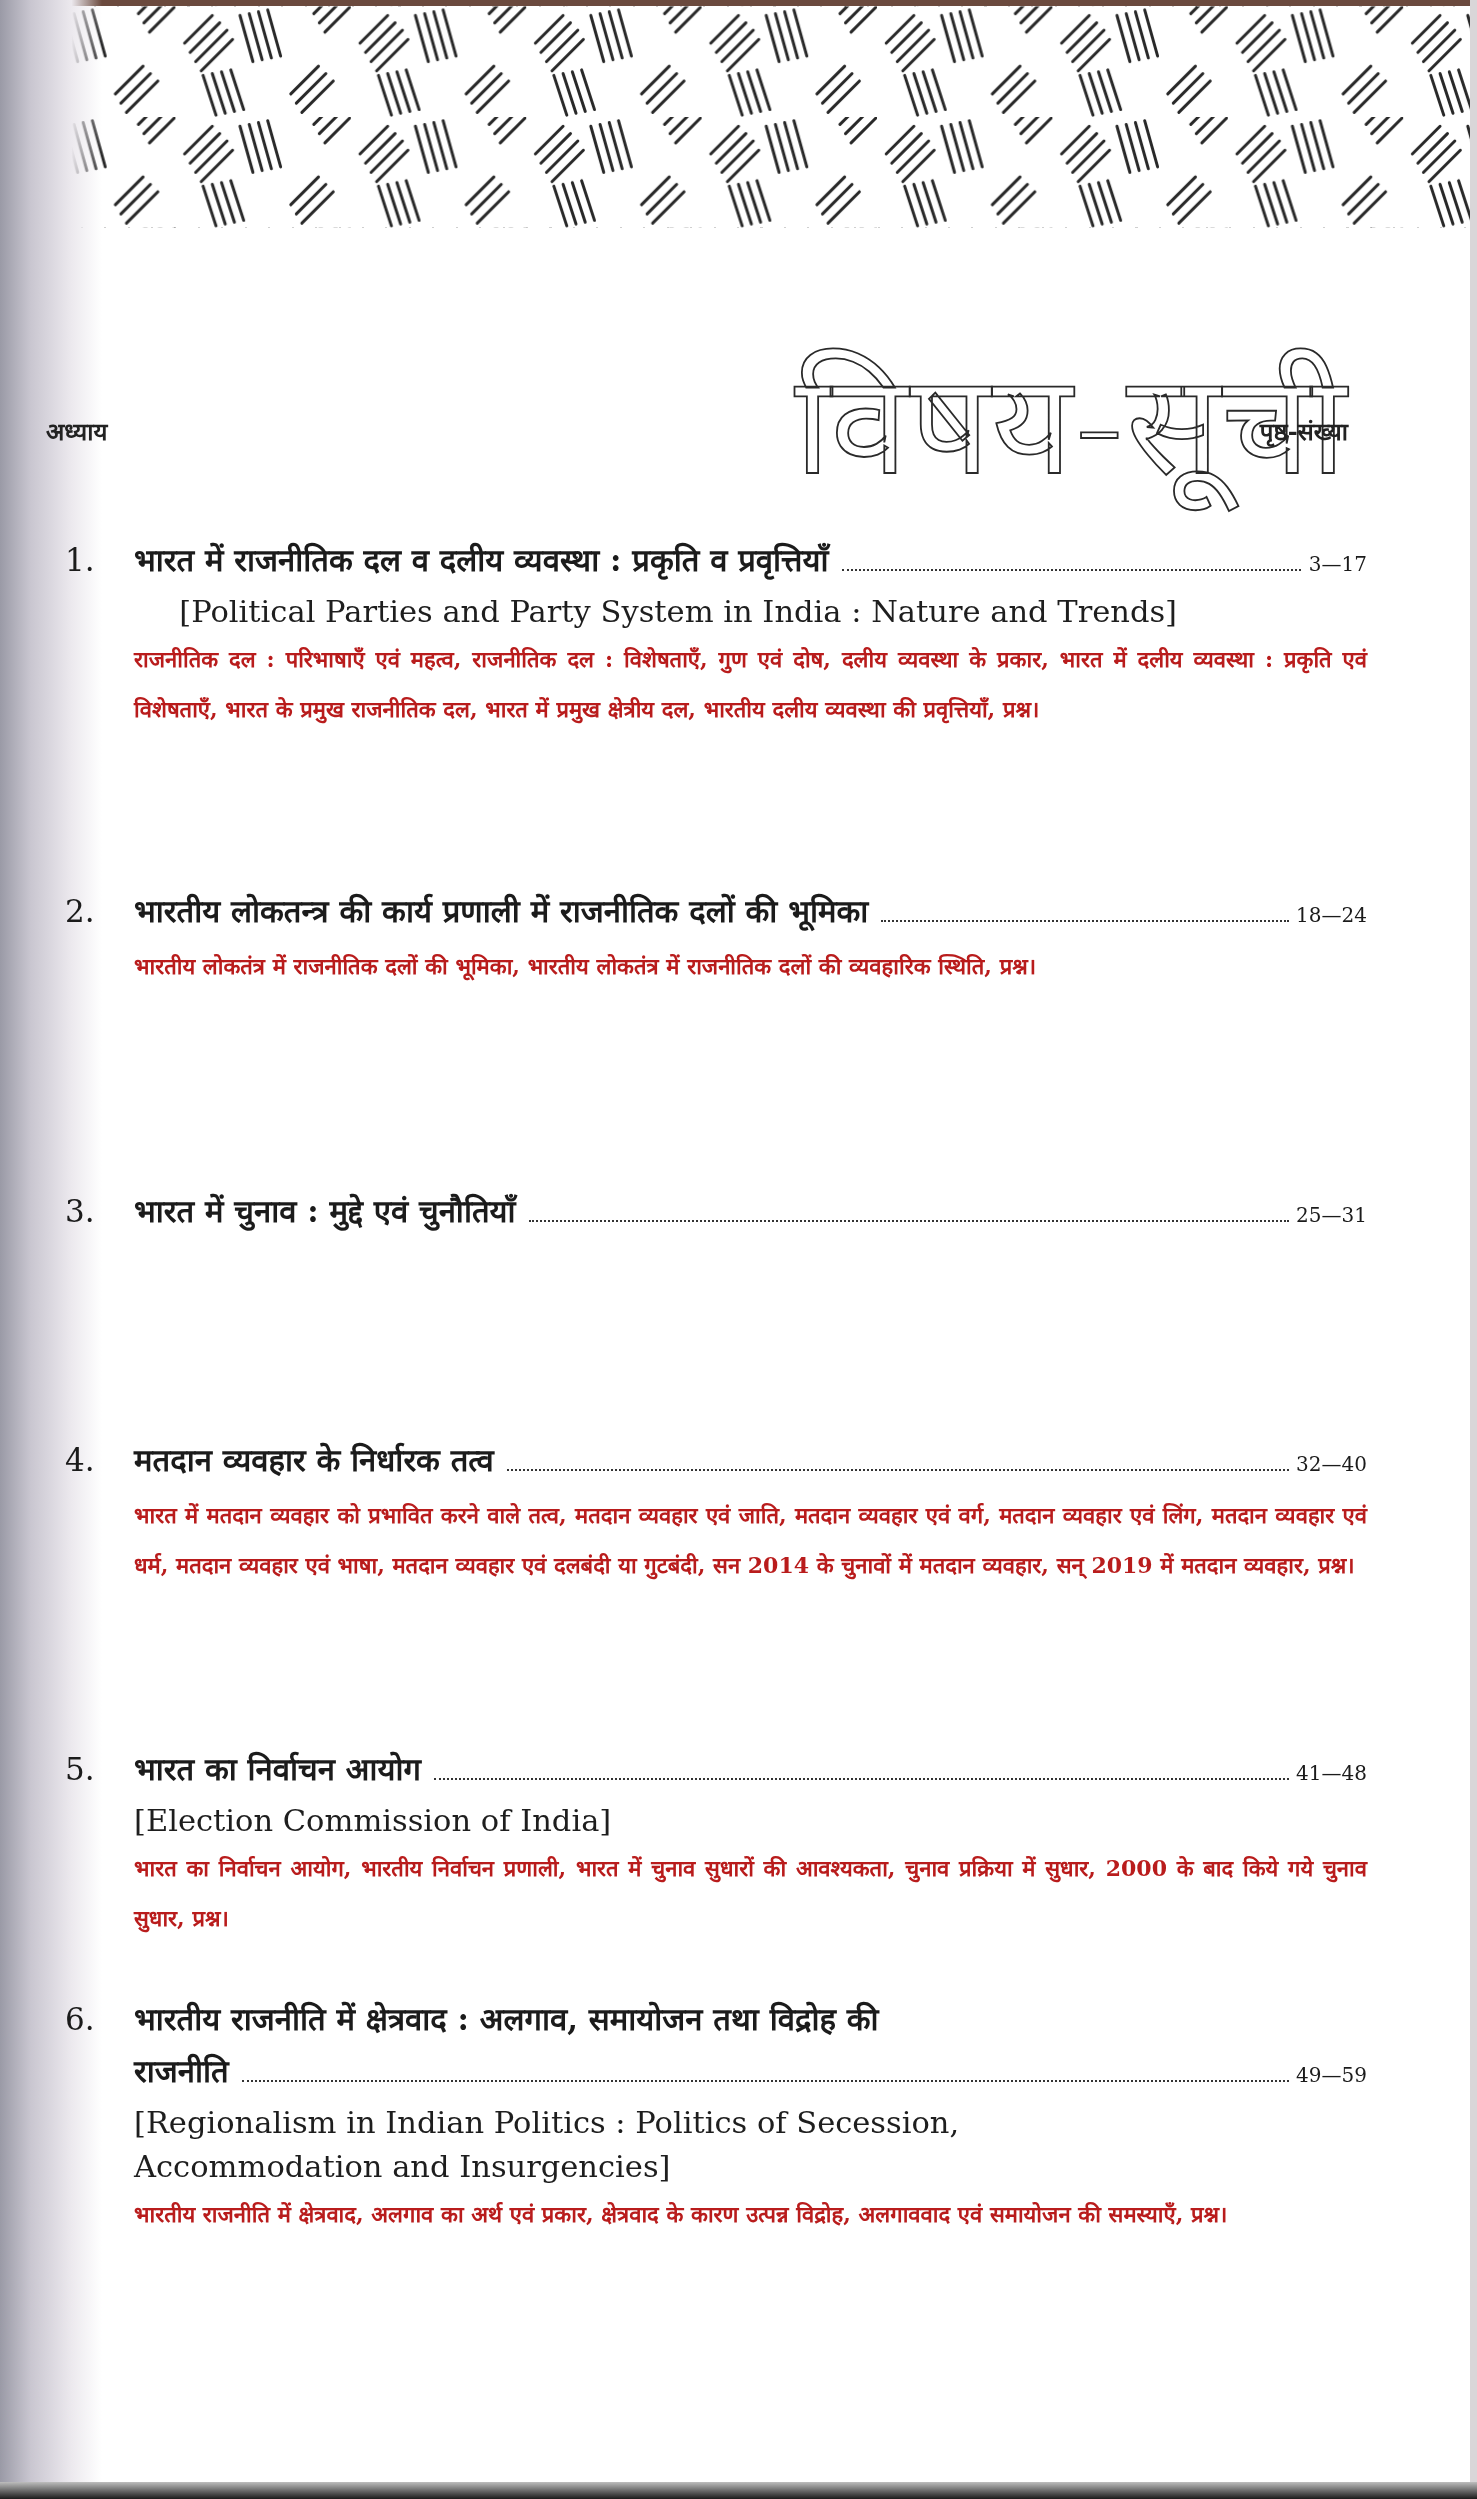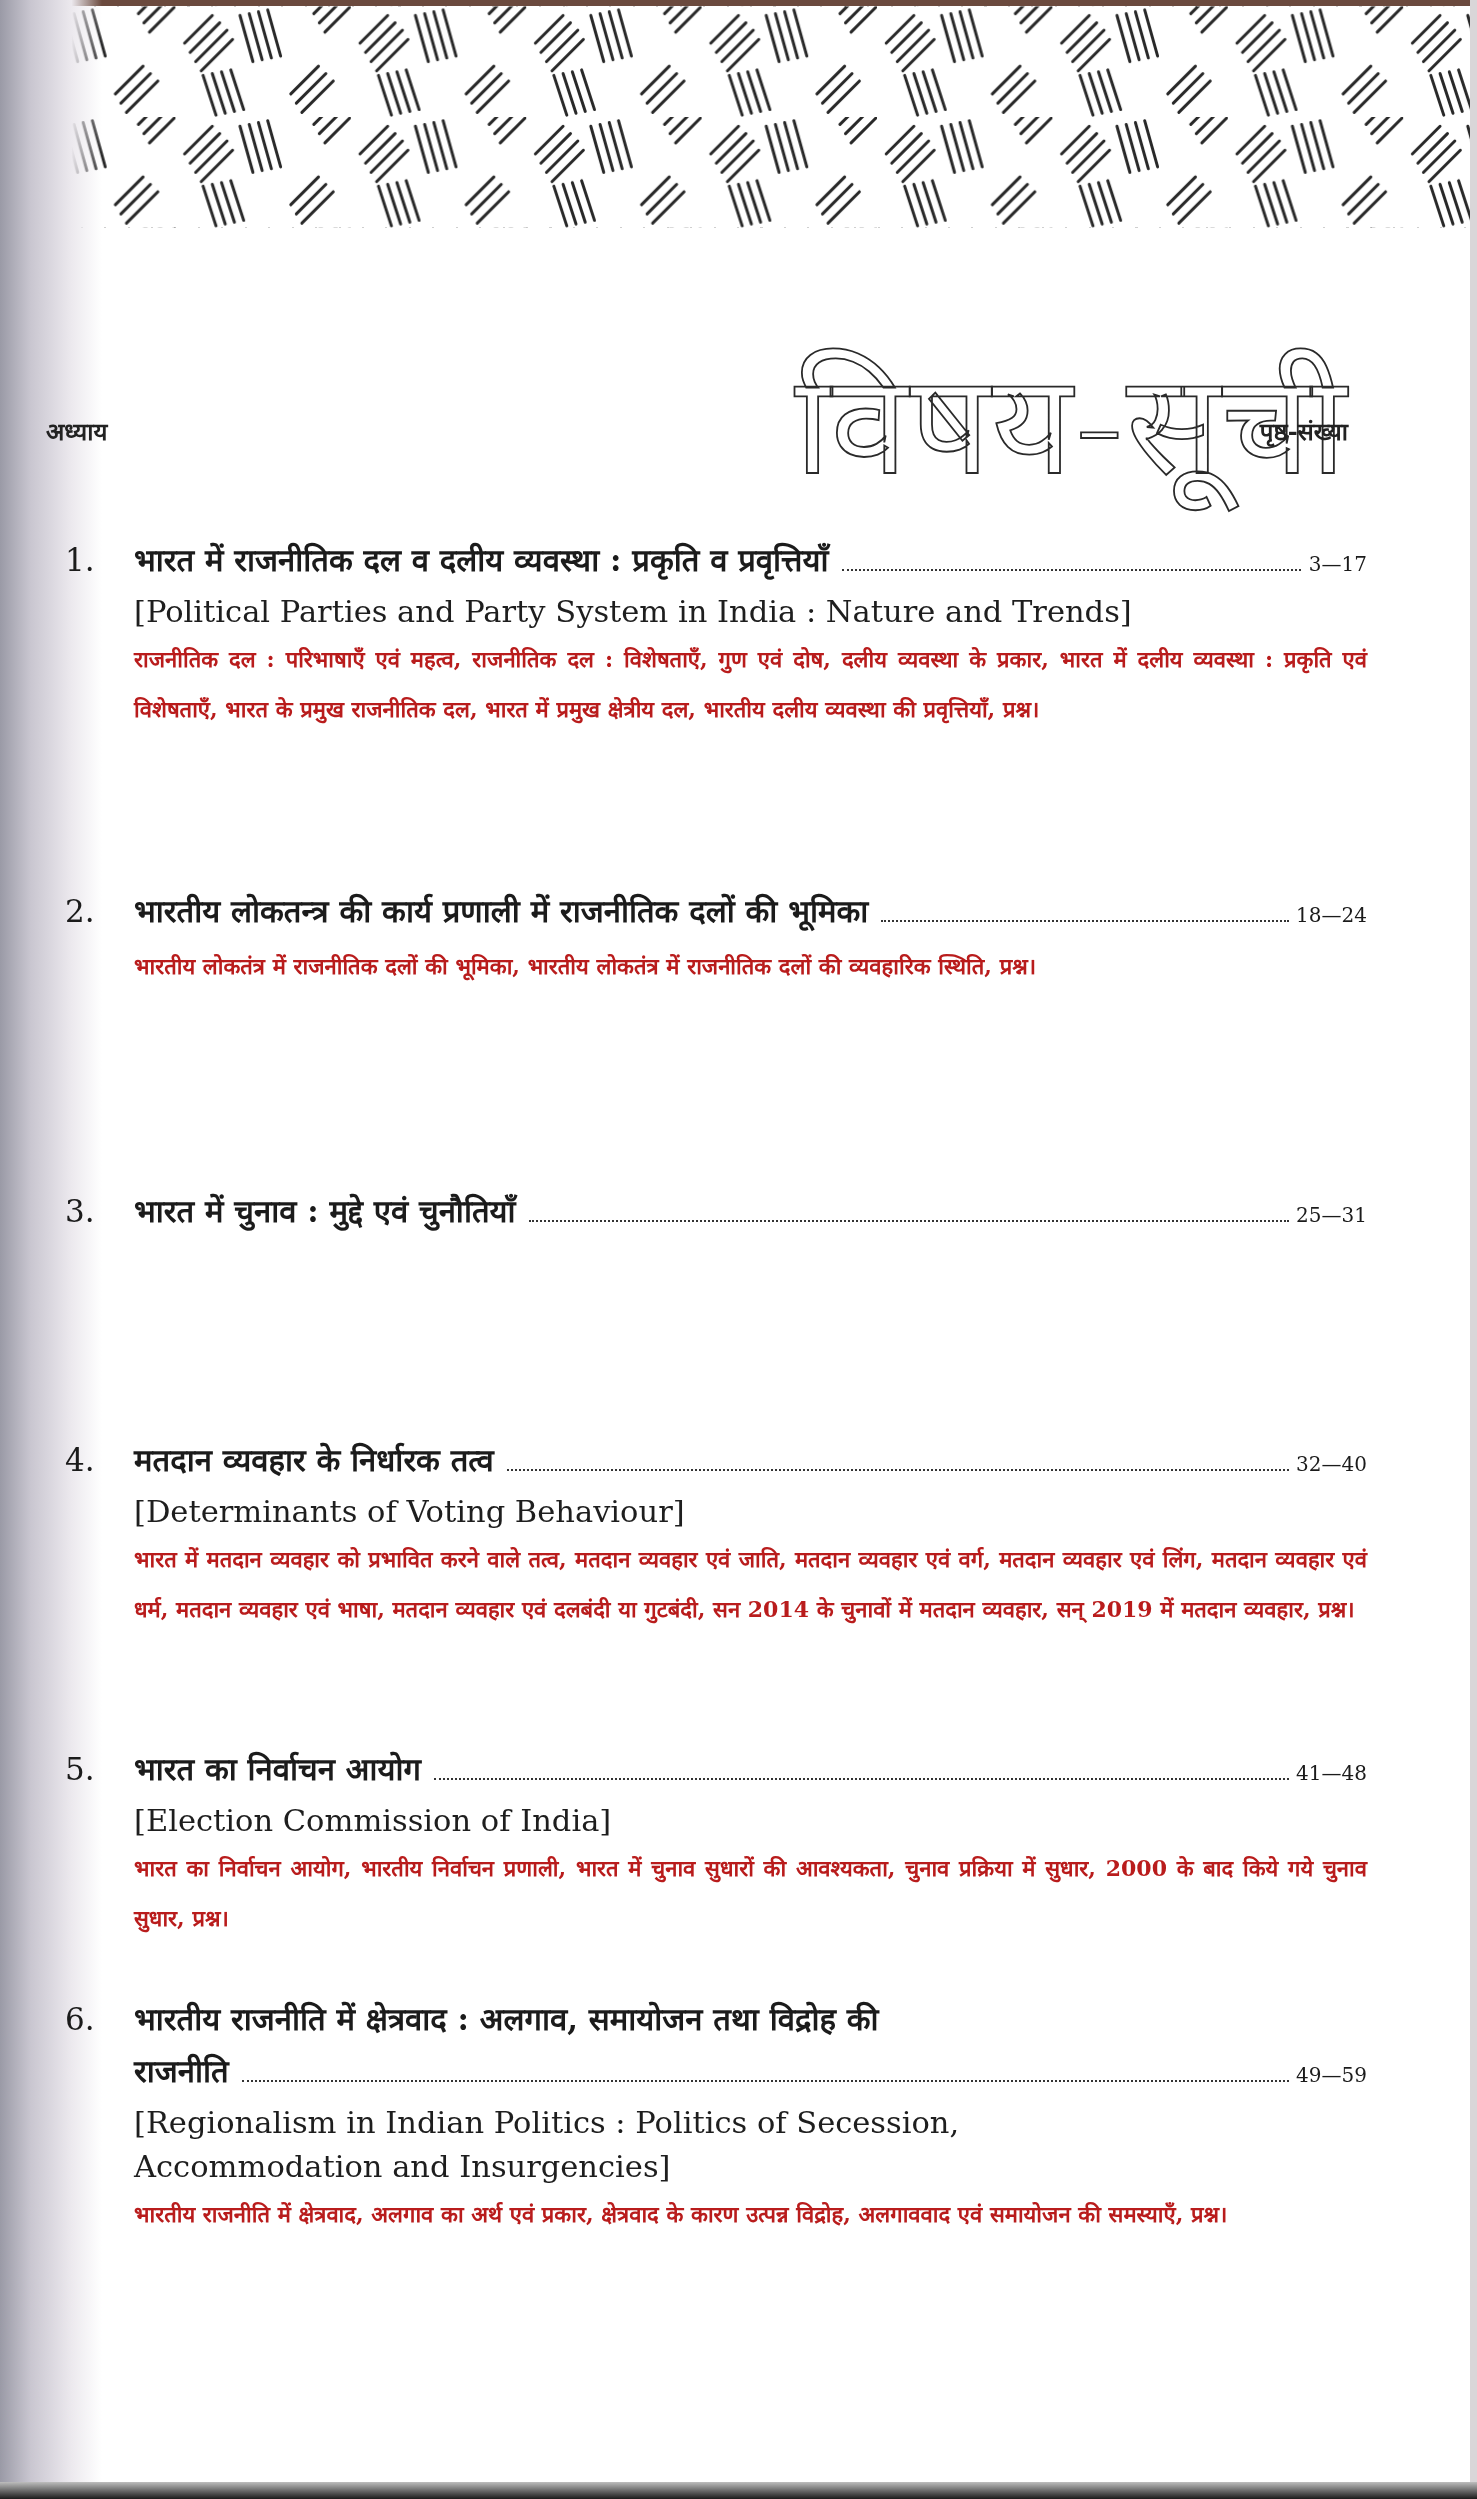--- a/index.html
+++ b/index.html
@@ -89,21 +89,21 @@
 <div class="col-header left">अध्याय</div>
 <div class="col-header right">पृष्ठ-संख्या</div>
 
 <div class="toc-item" style="top:534px;">
   <div class="toc-head">
     <span class="toc-num">1.</span>
     <span class="toc-hi">भारत में राजनीतिक दल व दलीय व्यवस्था : प्रकृति व प्रवृत्तियाँ</span>
     <span class="toc-dots"></span>
     <span class="toc-pages">3—17</span>
   </div>
-  <div class="toc-en" style="width:1043px;">[Political Parties and Party System in India : Nature and Trends]</div>
+  <div class="toc-en" style="width:1043px;text-align:right;">[Political Parties and Party System in India : Nature and Trends]</div>
   <div class="toc-desc">राजनीतिक दल : परिभाषाएँ एवं महत्व, राजनीतिक दल : विशेषताएँ, गुण एवं दोष, दलीय व्यवस्था के प्रकार, भारत में दलीय व्यवस्था : प्रकृति एवं विशेषताएँ, भारत के प्रमुख राजनीतिक दल, भारत में प्रमुख क्षेत्रीय दल, भारतीय दलीय व्यवस्था की प्रवृत्तियाँ, प्रश्न।</div>
 </div>
 
 <div class="toc-item" style="top:885px;">
   <div class="toc-head">
     <span class="toc-num">2.</span>
     <span class="toc-hi">भारतीय लोकतन्त्र की कार्य प्रणाली में राजनीतिक दलों की भूमिका</span>
     <span class="toc-dots"></span>
     <span class="toc-pages">18—24</span>
   </div>
@@ -119,21 +119,20 @@
   </div>
 </div>
 
 <div class="toc-item" style="top:1434px;">
   <div class="toc-head">
     <span class="toc-num">4.</span>
     <span class="toc-hi">मतदान व्यवहार के निर्धारक तत्व</span>
     <span class="toc-dots"></span>
     <span class="toc-pages">32—40</span>
   </div>
-  <div class="toc-en">[Determinants of Voting Behaviour]</div>
   <div class="toc-desc">भारत में मतदान व्यवहार को प्रभावित करने वाले तत्व, मतदान व्यवहार एवं जाति, मतदान व्यवहार एवं वर्ग, मतदान व्यवहार एवं लिंग, मतदान व्यवहार एवं धर्म, मतदान व्यवहार एवं भाषा, मतदान व्यवहार एवं दलबंदी या गुटबंदी, सन 2014 के चुनावों में मतदान व्यवहार, सन् 2019 में मतदान व्यवहार, प्रश्न।</div>
 </div>
 
 <div class="toc-item" style="top:1743px;">
   <div class="toc-head">
     <span class="toc-num">5.</span>
     <span class="toc-hi">भारत का निर्वाचन आयोग</span>
     <span class="toc-dots"></span>
     <span class="toc-pages">41—48</span>
   </div>

